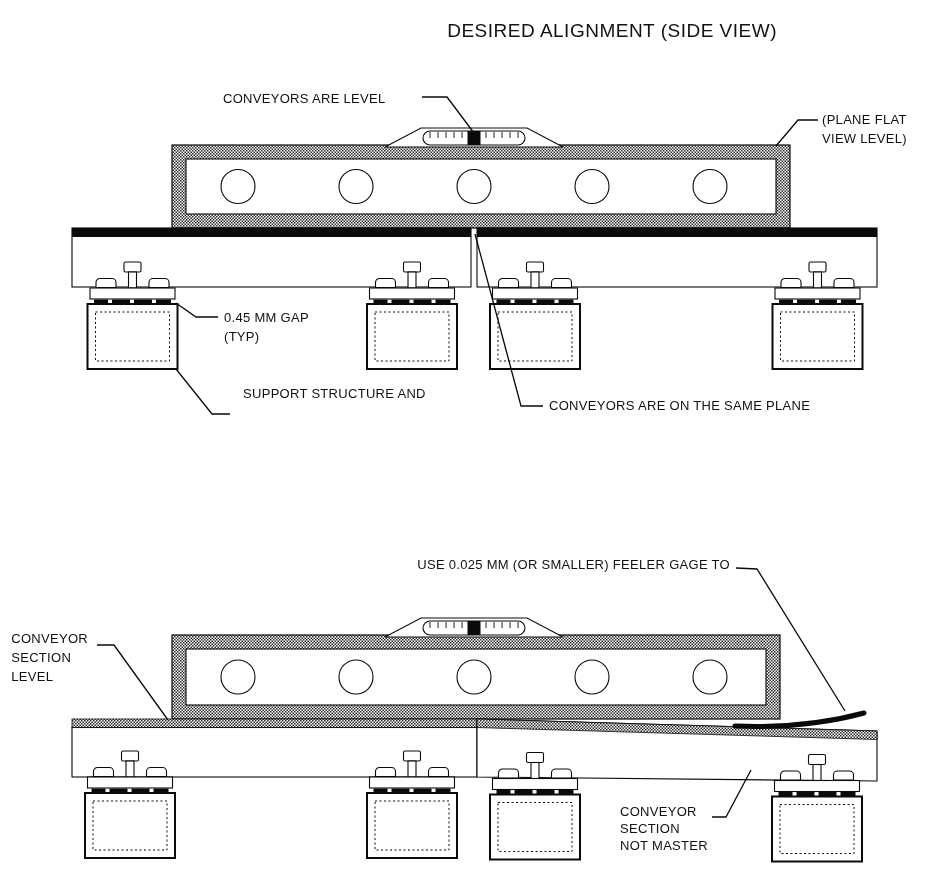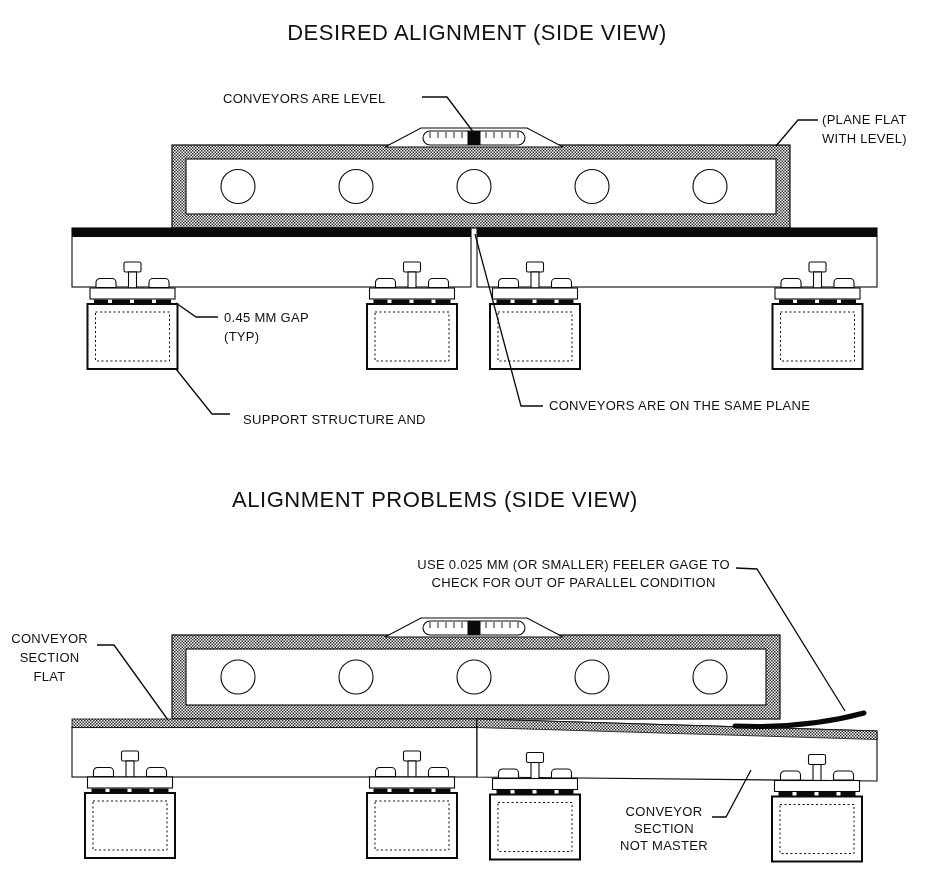--- a/index.html
+++ b/index.html
@@ -1,22 +1,22 @@
 <!DOCTYPE html>
 <html><head>
 <meta charset="utf-8">
 <style>
   html,body{margin:0;padding:0;background:#ffffff;}
   .canvas{position:relative;width:948px;height:892px;background:#fff;
           font-family:"Liberation Sans",sans-serif;color:#111;overflow:hidden;}
   svg.art{position:absolute;left:0;top:0;}
   .w{fill:#ffffff;stroke:#0a0a0a;stroke-width:1.1;}
   .lbl{position:absolute;font-size:13px;line-height:19px;white-space:nowrap;letter-spacing:.3px;}
-  .title{position:absolute;font-size:22px;letter-spacing:.5px;text-align:center;white-space:nowrap;}
-  .r{text-align:center;}
+  .title{position:absolute;font-size:19px;letter-spacing:.5px;text-align:right;white-space:nowrap;}
+  .r{text-align:left;}
   .tight{line-height:17px;}
 </style>
 </head>
 <body>
 
 <div class="canvas">
 
   <svg class="art" width="948" height="892" viewBox="0 0 948 892">
     <defs>
       <pattern id="stip" width="3" height="3" patternUnits="userSpaceOnUse">
@@ -118,45 +118,43 @@
       <path d="M712,817 H726 L751,770"></path>
     </g>
   </svg>
 
   <div class="title" style="left:177px;top:20px;width:600px">DESIRED ALIGNMENT (SIDE VIEW)</div>
 
   <div class="lbl" style="left:223px;top:89px">CONVEYORS ARE LEVEL</div>
 
   <div class="lbl" style="left:822px;top:110px">
     <div>(PLANE FLAT</div>
-    <div>WITH LEVEL)</div>
+    <div>VIEW LEVEL)</div>
   </div>
 
   <div class="lbl" style="left:224px;top:308px">
     <div>0.45 MM GAP</div>
     <div>(TYP)</div>
   </div>
 
-  <div class="lbl" style="left:243px;top:410px">
+  <div class="lbl" style="left:243px;top:384px">
     <div>SUPPORT STRUCTURE AND</div>
   </div>
 
   <div class="lbl" style="left:549px;top:396px">CONVEYORS ARE ON THE SAME PLANE</div>
 
-  <div class="title" style="left:135px;top:487px;width:600px">ALIGNMENT PROBLEMS (SIDE VIEW)</div>
 
   <div class="lbl r" style="right:218px;top:556px;line-height:18px">
     <div>USE 0.025 MM (OR SMALLER) FEELER GAGE TO</div>
-    <div>CHECK FOR OUT OF PARALLEL CONDITION</div>
   </div>
 
   <div class="lbl r" style="right:860px;top:629px">
     <div>CONVEYOR</div>
     <div>SECTION</div>
-    <div>FLAT</div>
+    <div>LEVEL</div>
   </div>
 
   <div class="lbl r tight" style="right:240px;top:803px">
     <div>CONVEYOR</div>
     <div>SECTION</div>
     <div>NOT MASTER</div>
   </div>
 
 </div>
 

